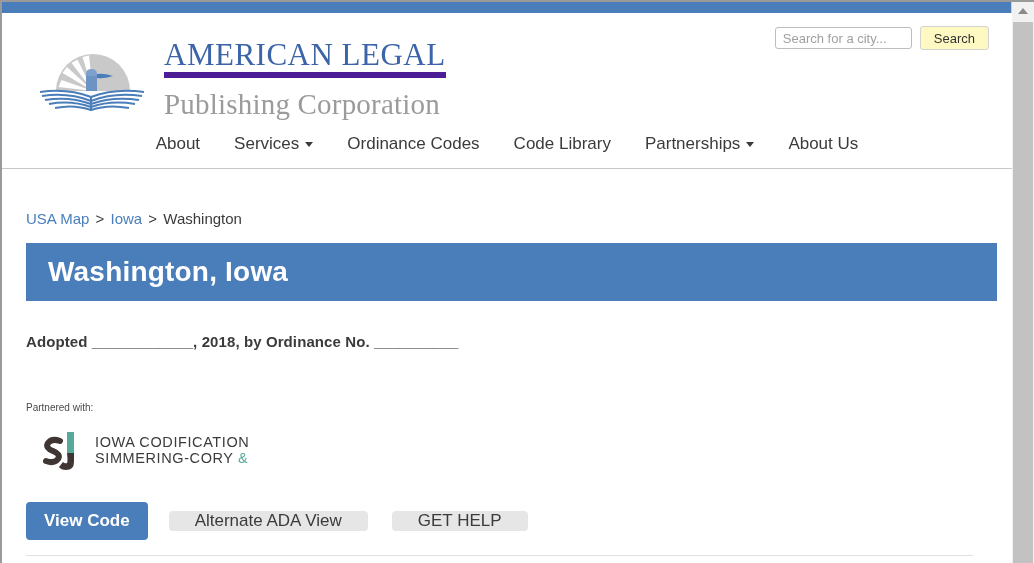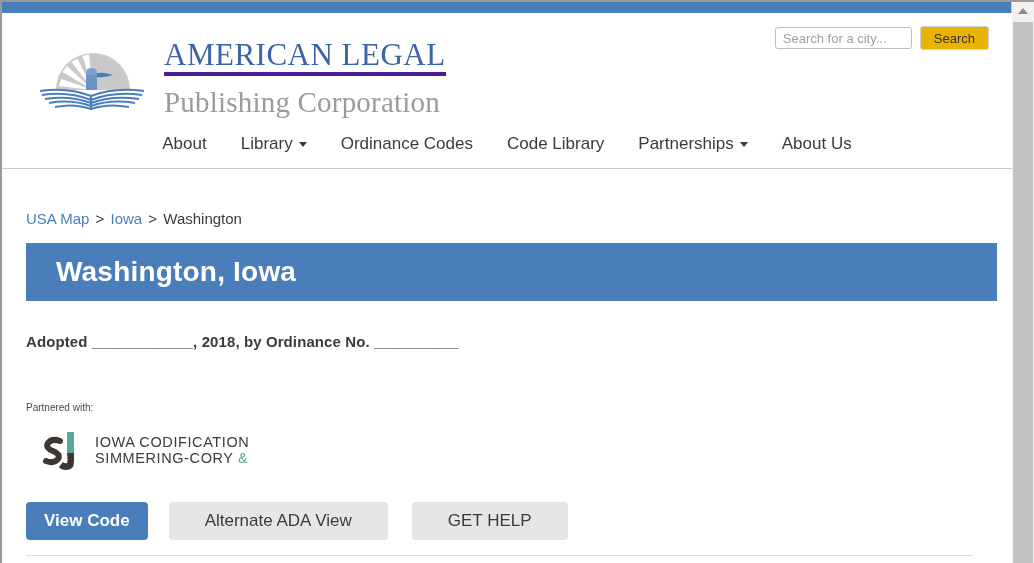--- a/index.html
+++ b/index.html
@@ -103,21 +103,21 @@
   }
   .brand-text {
     margin-left: 12px;
     line-height: 1;
   }
   .brand-line1 {
     font-family: "Liberation Serif", serif;
     font-size: 31px;
     color: #3c64a8;
     letter-spacing: 0.5px;
-    border-bottom: 4px solid #4c1d95;
+    border-bottom: 6px solid #4c1d95;
     padding-bottom: 2px;
     display: inline-block;
   }
   .brand-line2 {
     font-family: "Liberation Serif", serif;
     font-size: 29px;
     color: #9b9b9b;
     display: block;
     margin-top: 12px;
     letter-spacing: 0.2px;
@@ -145,21 +145,21 @@
     outline: none;
   }
   .search-input::placeholder { color: #a0a0a0; }
   .search-button {
     margin-left: 8px;
     height: 24px;
     box-sizing: border-box;
     padding: 0 13px;
     border: 1px solid #d2d2d2;
     border-radius: 3px;
-    background: #eab308;
+    background: #fef9c3;
     font-family: "Liberation Sans", sans-serif;
     font-size: 13px;
     color: #333333;
     cursor: pointer;
   }
 
   
   .main-nav {
     position: absolute;
     left: 0;
@@ -208,21 +208,21 @@
     margin-top: 16px;
     width: 971px;
     height: 58px;
     background: #4a7ebb;
     display: flex;
     align-items: center;
     box-sizing: border-box;
     padding-left: 14px;
   }
   .title-banner h1 {
-    margin: 16px;
+    margin: 8px;
     font-size: 28px;
     font-weight: bold;
     color: #ffffff;
     letter-spacing: 0.2px;
   }
 
   .adopted-line {
     margin-top: 32px;
     font-size: 15px;
     font-weight: bold;
@@ -279,22 +279,22 @@
     color: #ffffff;
     font-size: 17px;
     font-weight: bold;
     height: 38px;
     padding: 0 18px;
   }
   .btn-secondary {
     background: #e6e6e6;
     color: #3b3b3b;
     font-size: 17px;
-    height: 38px;
-    padding: 0 36px;
+    height: 20px;
+    padding: 0 26px;
   }
   .gap-a { width: 21px; }
   .gap-b { width: 24px; }
 
   .bottom-rule {
     margin: 0 24px;
     border: 0;
     border-top: 1px solid #e0e0e0;
     position: absolute;
     left: 0;
@@ -355,21 +355,21 @@
       <div class="search-area">
         <input class="search-input" type="text" placeholder="Search for a city..." style="">
         <button class="search-button">Search</button>
       </div>
 
       <nav class="main-nav">
         <div class="nav-item">
           <span>About</span>
         </div>
         <div class="nav-item">
-          <span>Library</span>
+          <span>Services</span>
           <span class="nav-caret"></span>
         </div>
         <div class="nav-item">
           <span>Ordinance Codes</span>
         </div>
         <div class="nav-item">
           <span>Code Library</span>
         </div>
         <div class="nav-item">
           <span>Partnerships</span>

